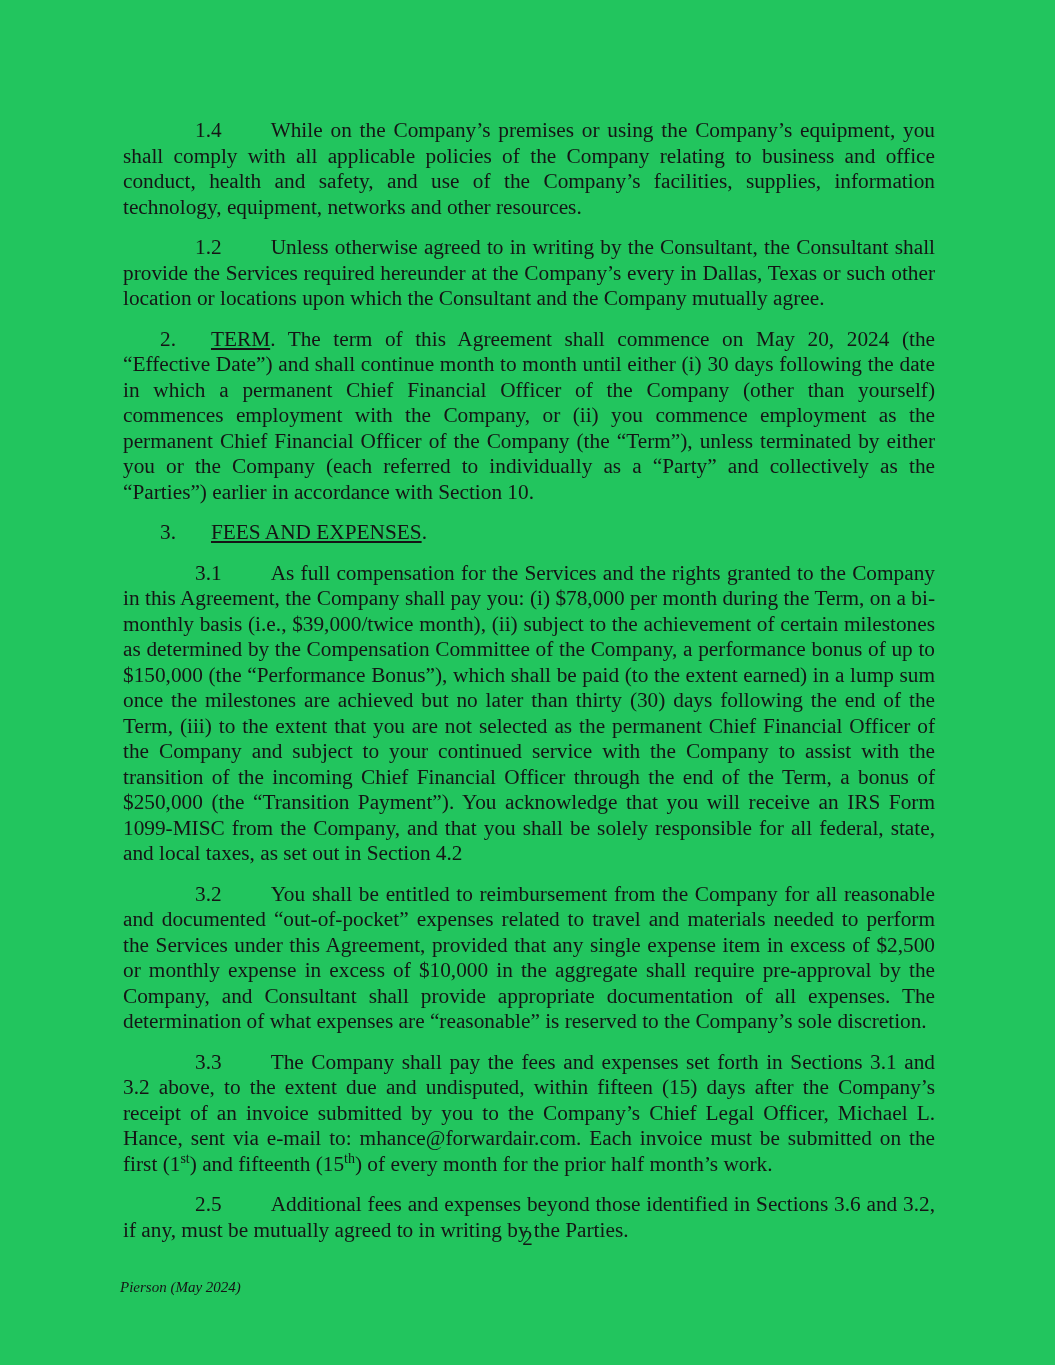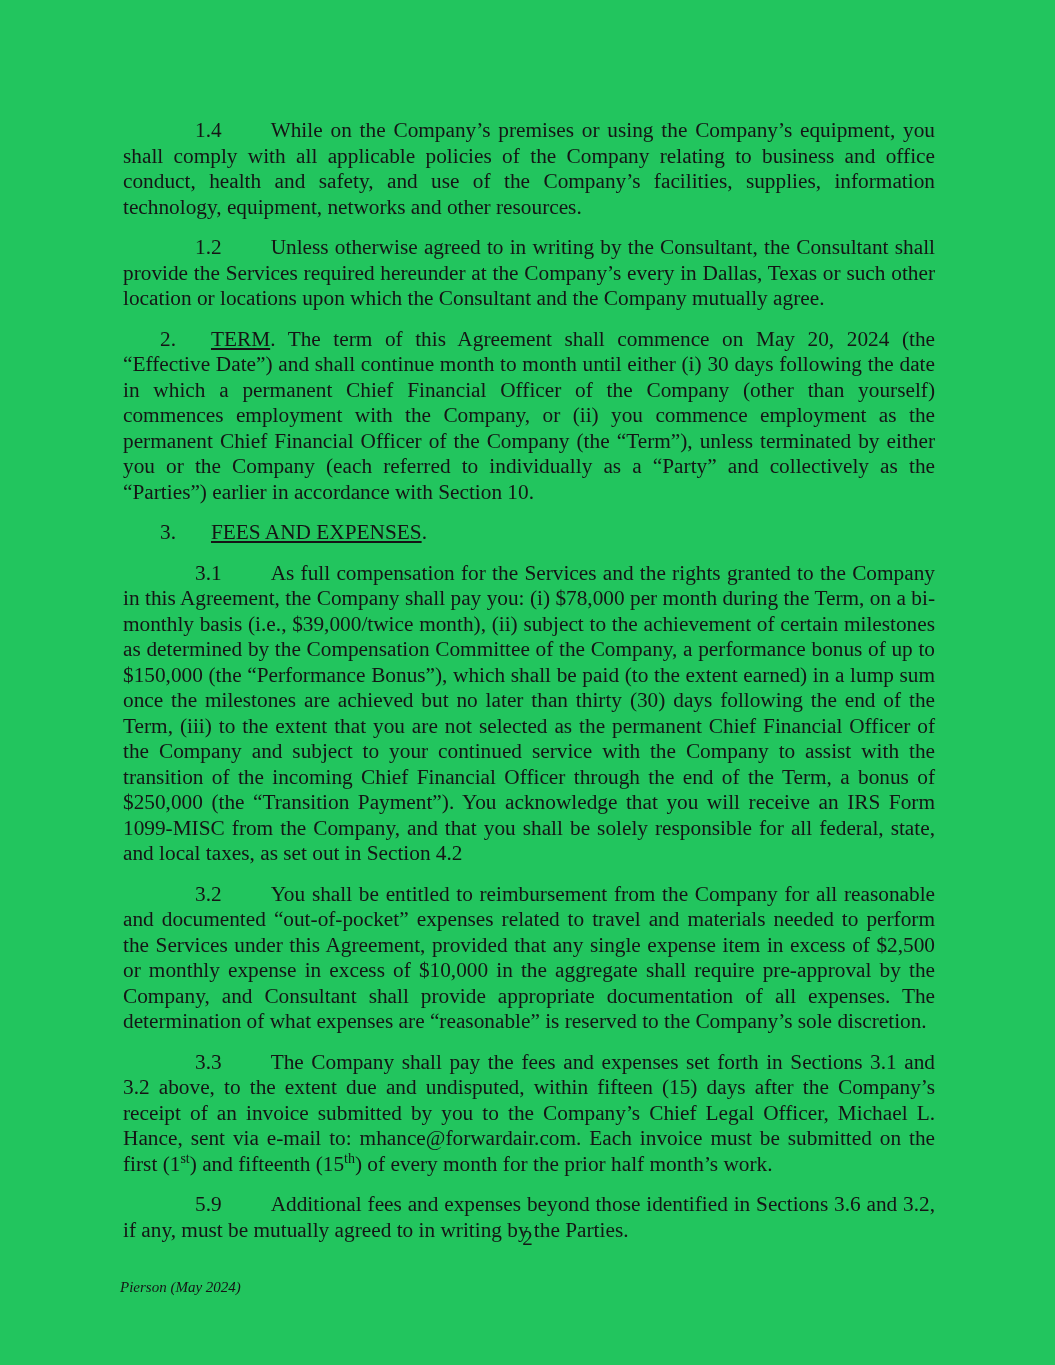--- a/index.html
+++ b/index.html
@@ -72,19 +72,19 @@
     <p class="para indent-sec"><span class="num">2.</span><span class="tab tab-sec"></span><span class="u">TERM</span><span>. The term of this Agreement shall commence on May 20, 2024 (the “</span><span class="b">Effective Date</span><span>”) and shall continue month to month until either (i) 30 days following the date in which a permanent Chief Financial Officer of the Company (other than yourself) commences employment with the Company, or (ii) you commence employment as the permanent Chief Financial Officer of the Company (the “</span><span class="b">Term</span><span>”), unless terminated by either you or the Company (each referred to individually as a “</span><span class="b">Party</span><span>” and collectively as the “</span><span class="b">Parties</span><span>”) earlier in accordance with Section 10.</span></p>
 
     <p class="para indent-sec"><span class="num">3.</span><span class="tab tab-sec"></span><span class="u">FEES AND EXPENSES</span><span>.</span></p>
 
     <p class="para indent-sub"><span class="num">3.1</span><span class="tab tab-sub"></span><span>As full compensation for the Services and the rights granted to the Company in this Agreement, the Company shall pay you: (i) $78,000 per month during the Term, on a bi-monthly basis (</span><span class="i">i.e</span><span>., $39,000/twice month), (ii) subject to the achievement of certain milestones as determined by the Compensation Committee of the Company, a performance bonus of up to $150,000 (the “</span><span class="b">Performance Bonus</span><span>”), which shall be paid (to the extent earned) in a lump sum once the milestones are achieved but no later than thirty (30) days following the end of the Term, (iii) to the extent that you are not selected as the permanent Chief Financial Officer of the Company and subject to your continued service with the Company to assist with the transition of the incoming Chief Financial Officer through the end of the Term, a bonus of $250,000 (the “</span><span class="b">Transition Payment</span><span>”). You acknowledge that you will receive an IRS Form 1099-MISC from the Company, and that you shall be solely responsible for all federal, state, and local taxes, as set out in Section 4.2</span></p>
 
     <p class="para indent-sub"><span class="num">3.2</span><span class="tab tab-sub"></span><span>You shall be entitled to reimbursement from the Company for all reasonable and documented “out-of-pocket” expenses related to travel and materials needed to perform the Services under this Agreement, provided that any single expense item in excess of $2,500 or monthly expense in excess of $10,000 in the aggregate shall require pre-approval by the Company, and Consultant shall provide appropriate documentation of all expenses.  The determination of what expenses are “reasonable” is reserved to the Company’s sole discretion.</span></p>
 
     <p class="para indent-sub"><span class="num">3.3</span><span class="tab tab-sub"></span><span>The Company shall pay the fees and expenses set forth in Sections 3.1 and 3.2 above, to the extent due and undisputed, within fifteen (15) days after the Company’s receipt of an invoice submitted by you to the Company’s Chief Legal Officer, Michael L. Hance, sent via e-mail to: mhance@forwardair.com.  Each invoice must be submitted on the first (1</span><sup class="sup">st</sup><span>) and fifteenth (15</span><sup class="sup">th</sup><span>) of every month for the prior half month’s work.</span></p>
 
-    <p class="para indent-sub"><span class="num">5.9</span><span class="tab tab-sub"></span><span>Additional fees and expenses beyond those identified in Sections 3.6 and 3.2, if any, must be mutually agreed to in writing by the Parties.</span></p>
+    <p class="para indent-sub"><span class="num">2.5</span><span class="tab tab-sub"></span><span>Additional fees and expenses beyond those identified in Sections 3.6 and 3.2, if any, must be mutually agreed to in writing by the Parties.</span></p>
 
   </div>
 
   <div class="page-number">2</div>
   <div class="footer-note">Pierson (May 2024)</div>
 </div>
 
 </body></html>

